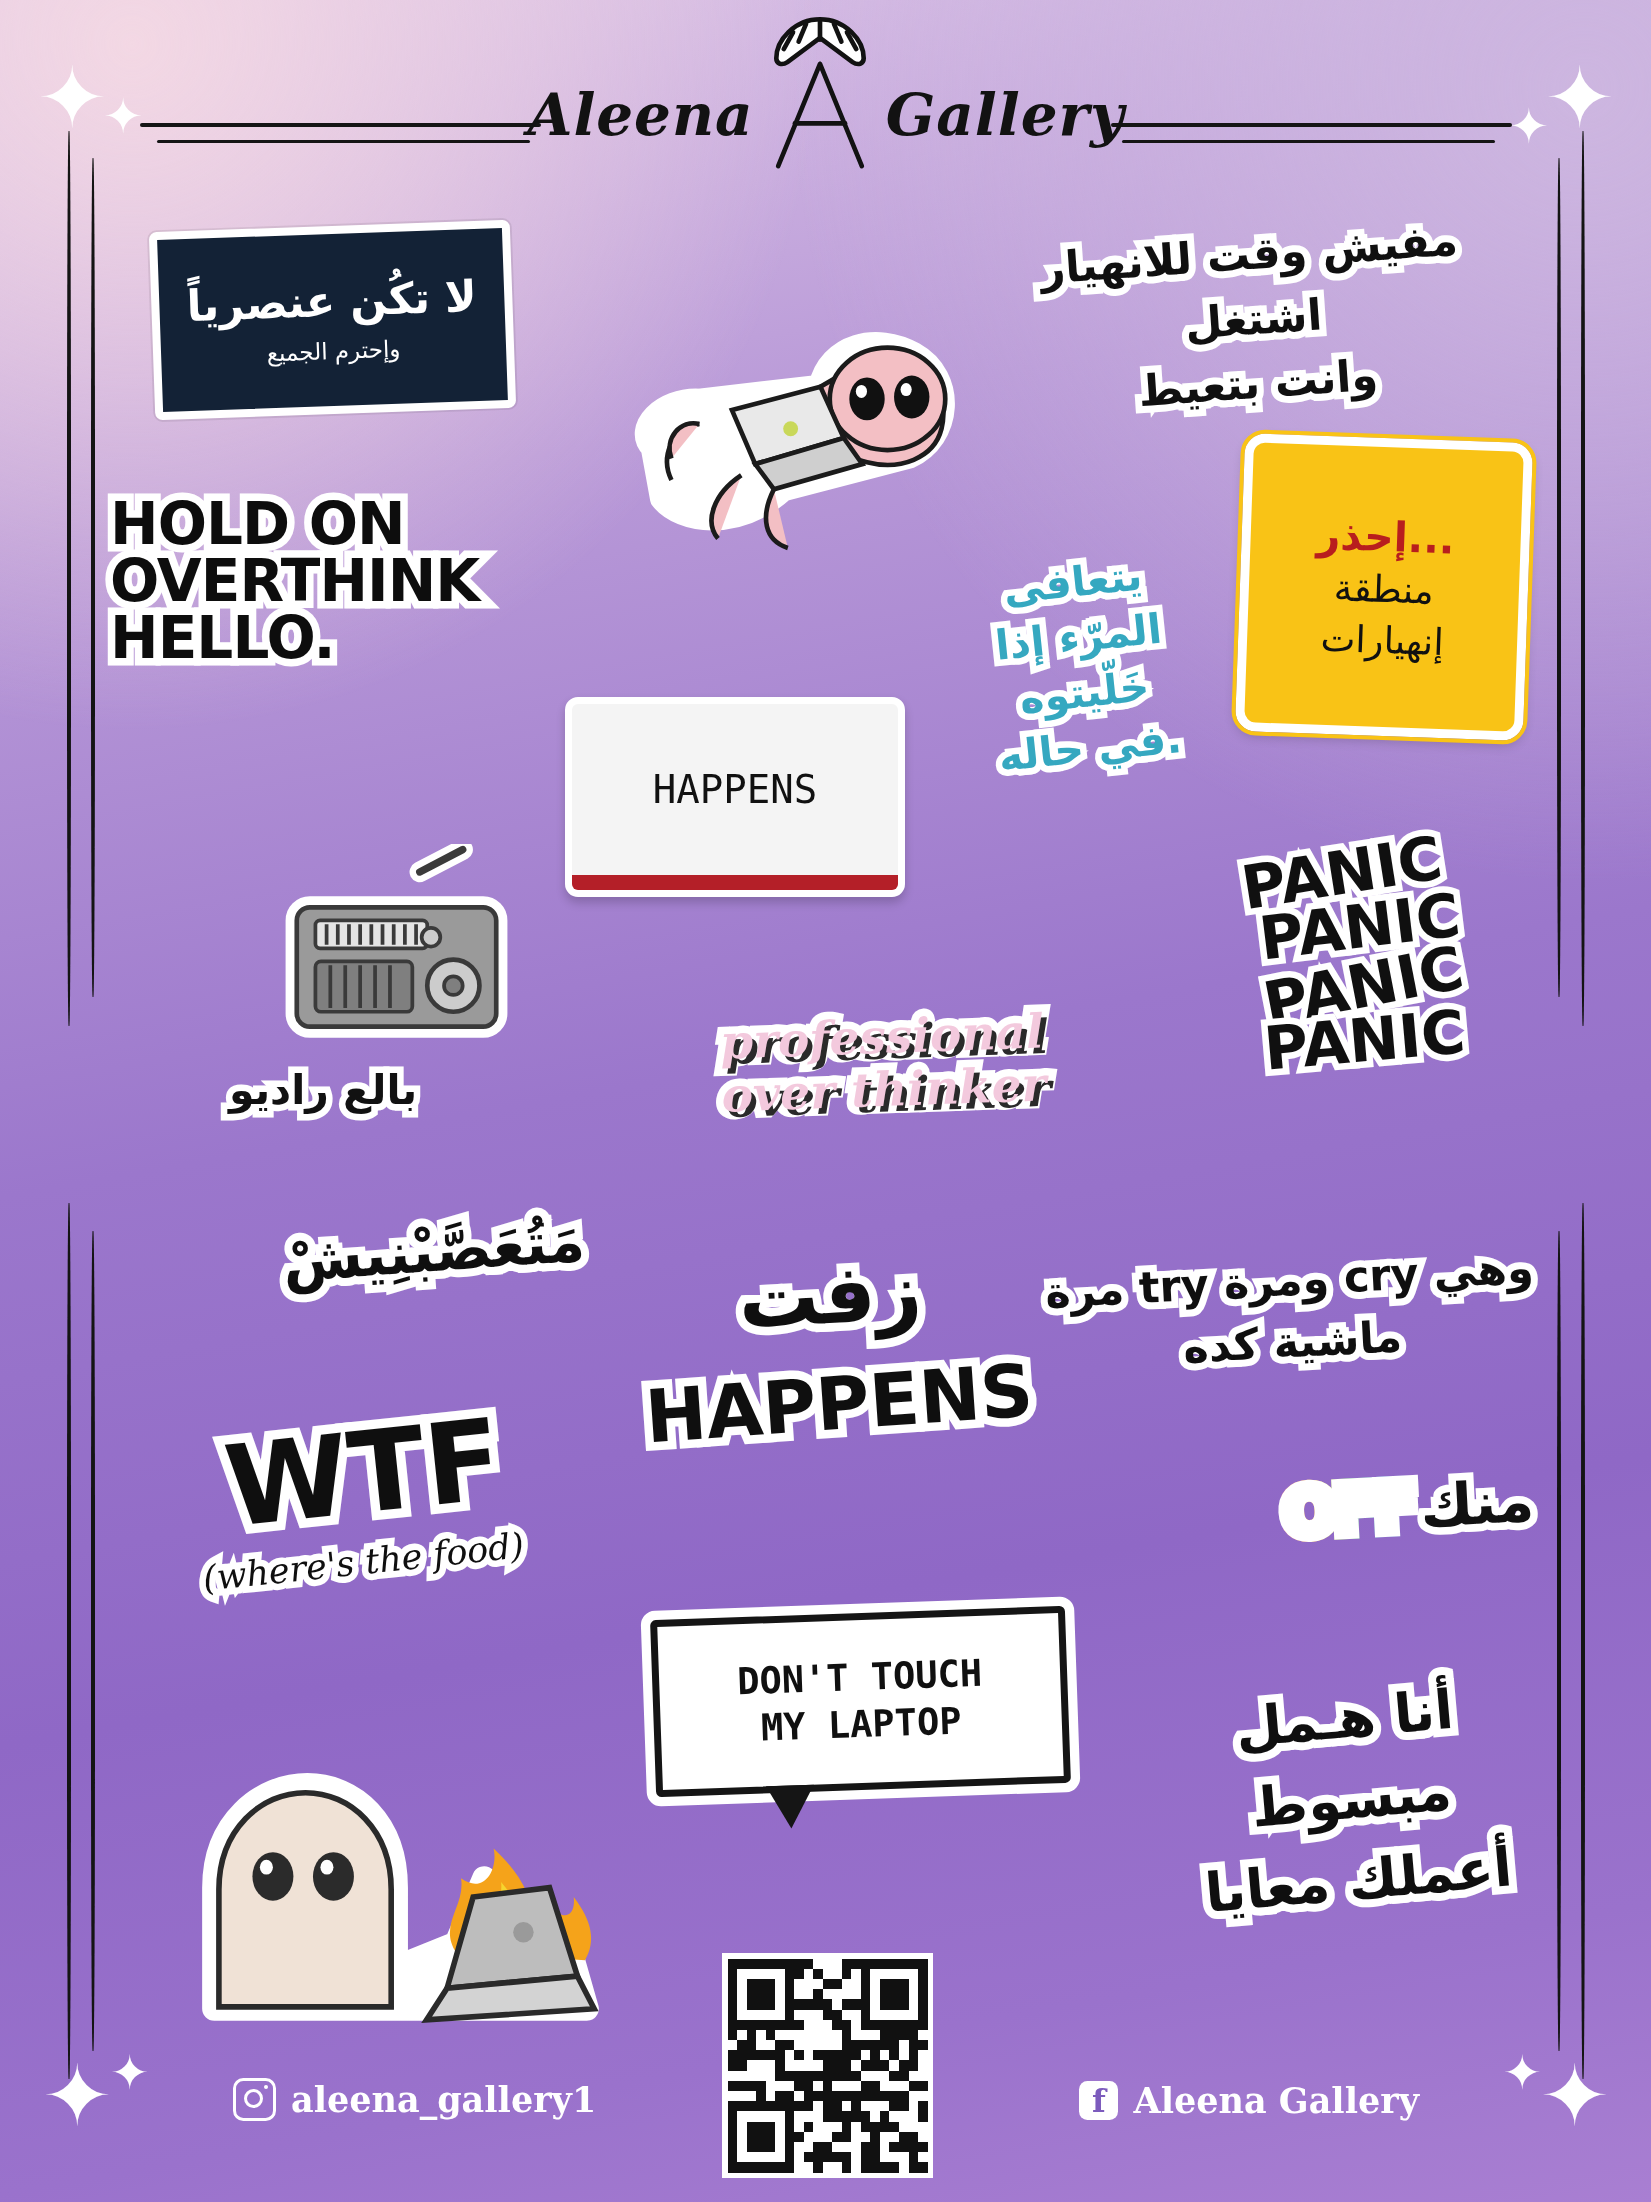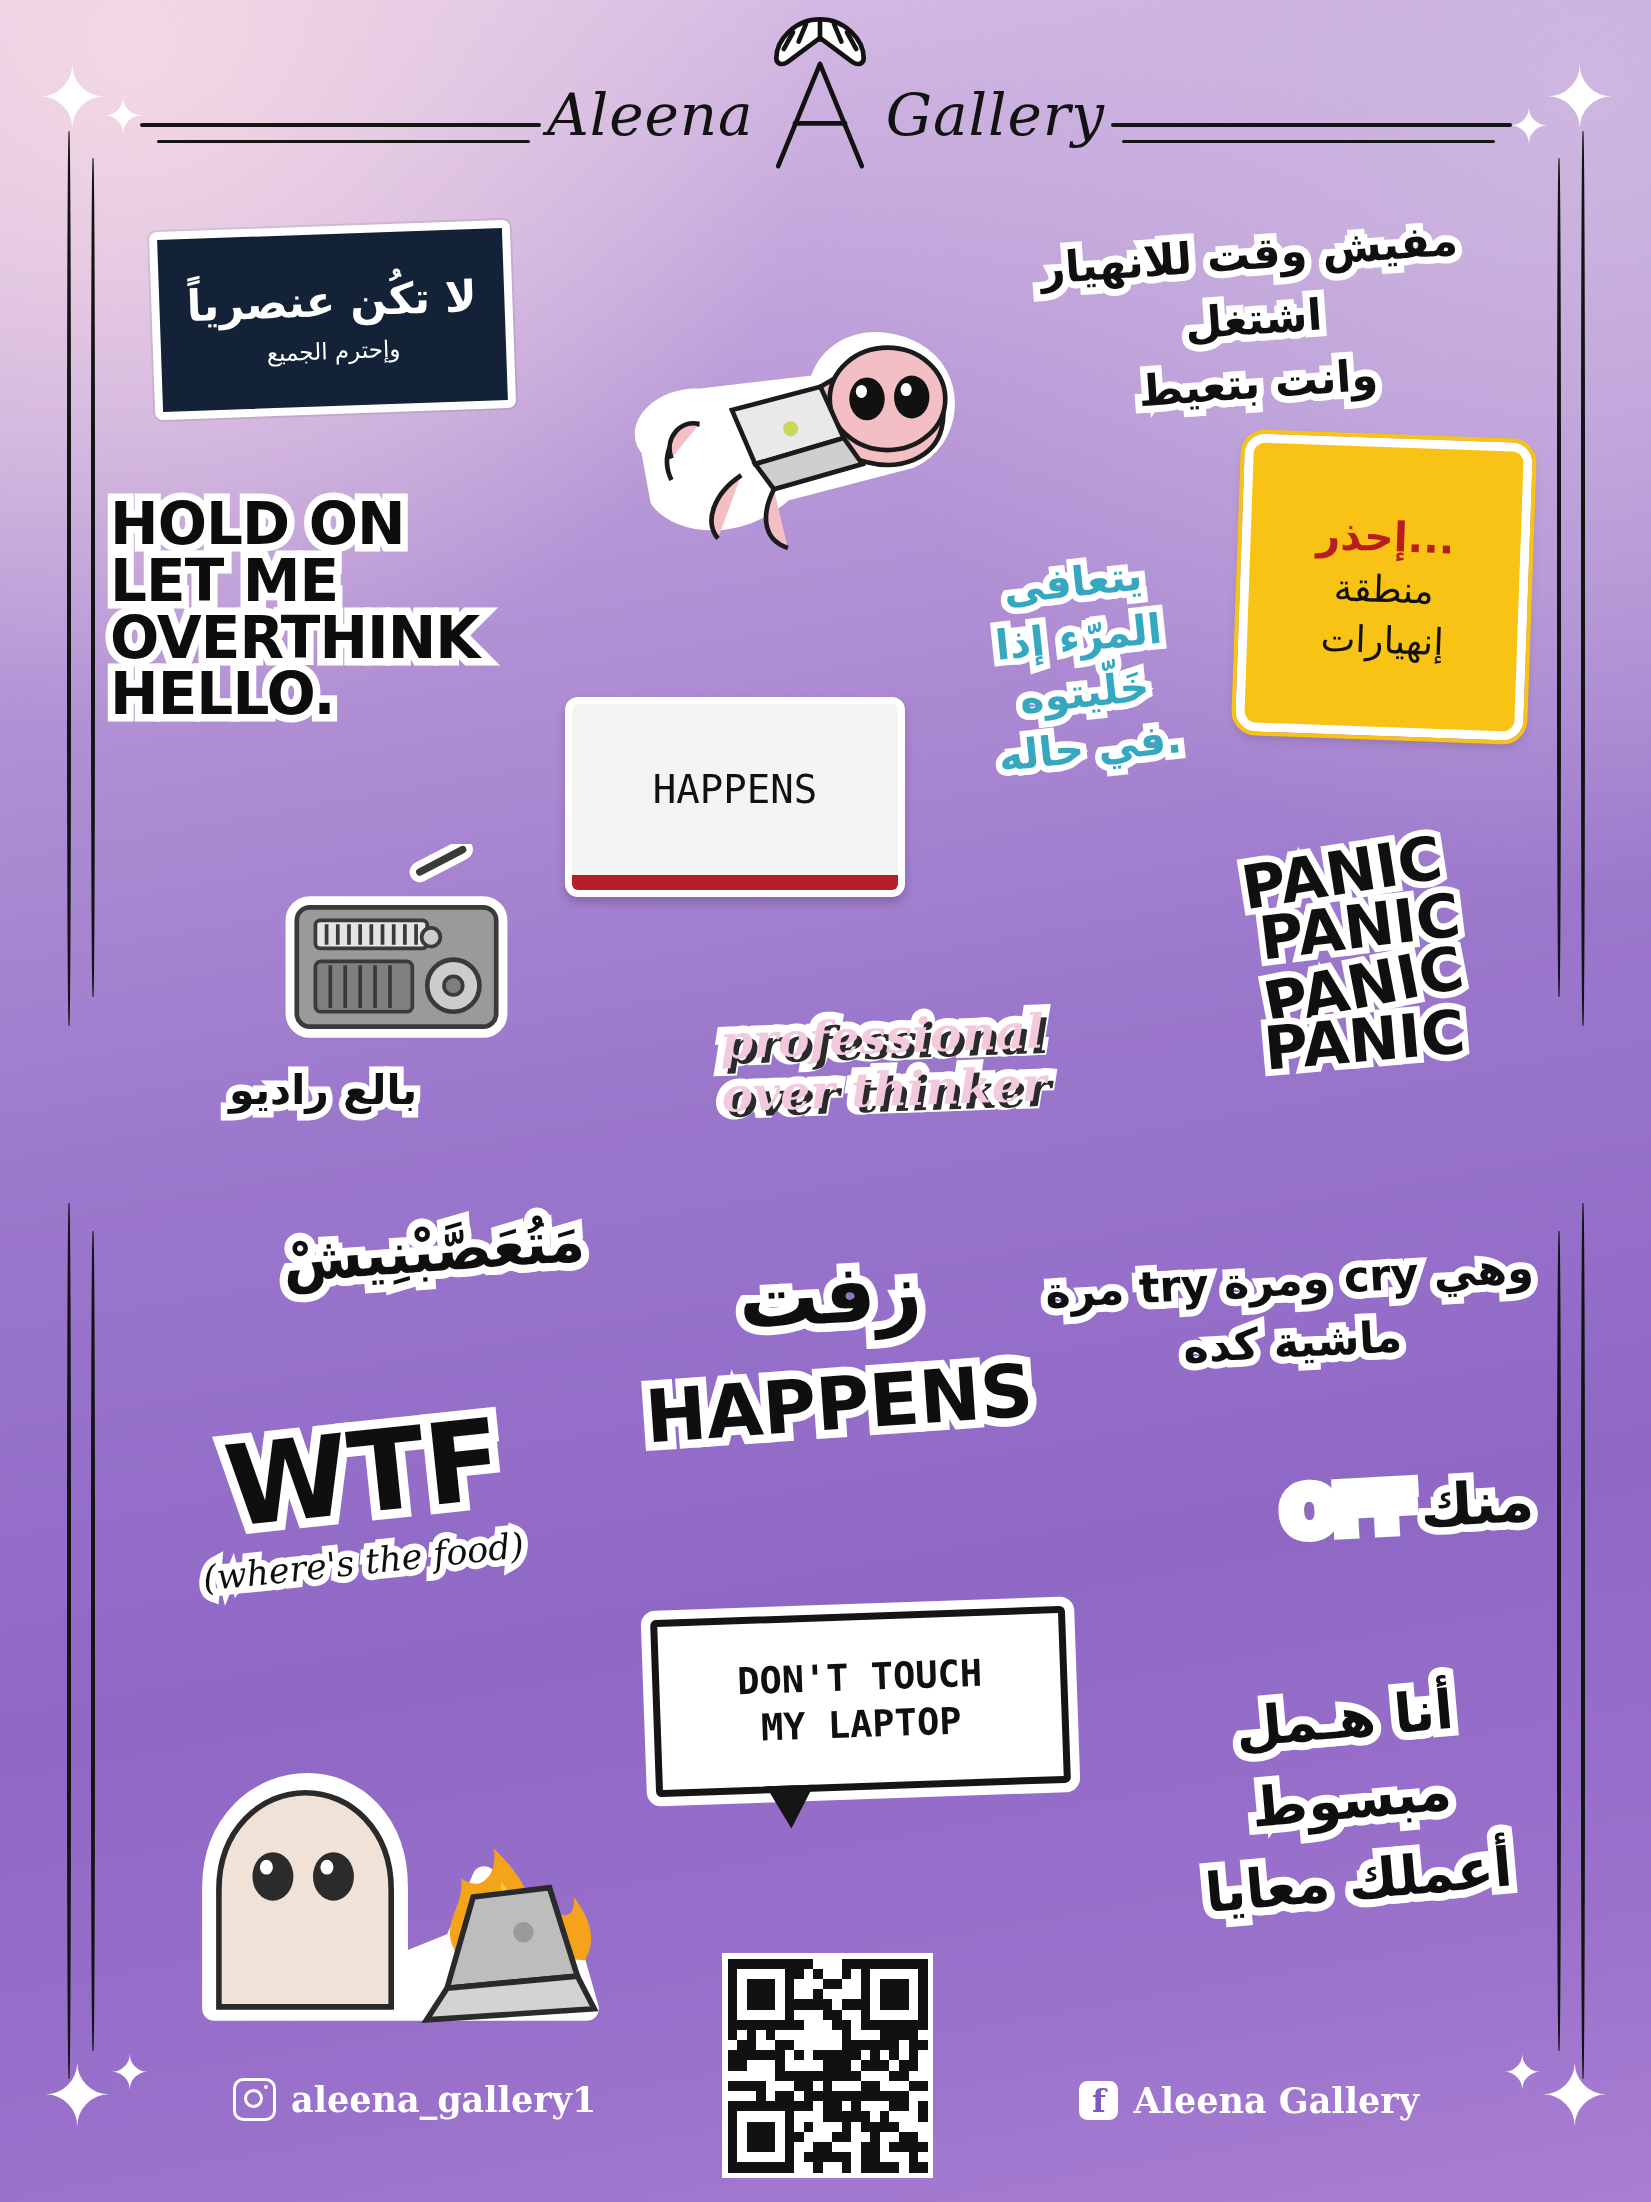--- a/index.html
+++ b/index.html
@@ -18,21 +18,21 @@
 
   .sparkle { position:absolute; color:#fff; line-height:1; }
 
   
   .header {
     position:absolute; top:47px; left:0; width:100%;
     display:flex; align-items:center; justify-content:center;
   }
   .brand {
     font-family:"DejaVu Serif", serif;
-    font-size:58px; font-weight:normal; color:#121212;
+    font-size:58px; font-weight:bold; color:#121212;
     letter-spacing:0.9px; font-style:italic;
     display:flex; align-items:center; gap:11.2px;
   }
 
   .hdr-dash { position:absolute; top:123px; height:3.7px; background:#151515; border-radius:2.8px;}
   .hdr-dash2 { position:absolute; top:140px; height:2.8px; background:#151515; border-radius:2.8px;}
 
   
   .sticker { position:absolute; }
 
@@ -320,21 +320,20 @@
     </svg>
   </div>
 
   <div class="sticker" id="s-arTop">
     <div>مفيش وقت للانهيار اشتغل</div>
     <div>وانت بتعيط</div>
   </div>
 
   <div class="sticker" id="s-holdon">
     <div>HOLD ON</div>
-    <div>LET ME</div>
     <div>OVERTHINK</div>
     <div>HELLO.</div>
   </div>
 
   <div class="sticker" id="s-warn" style="transform:rotate(2deg);">
     <div class="w1">إحذر...</div>
     <div class="w2">منطقة</div>
     <div class="w3">إنهيارات</div>
   </div>
 

